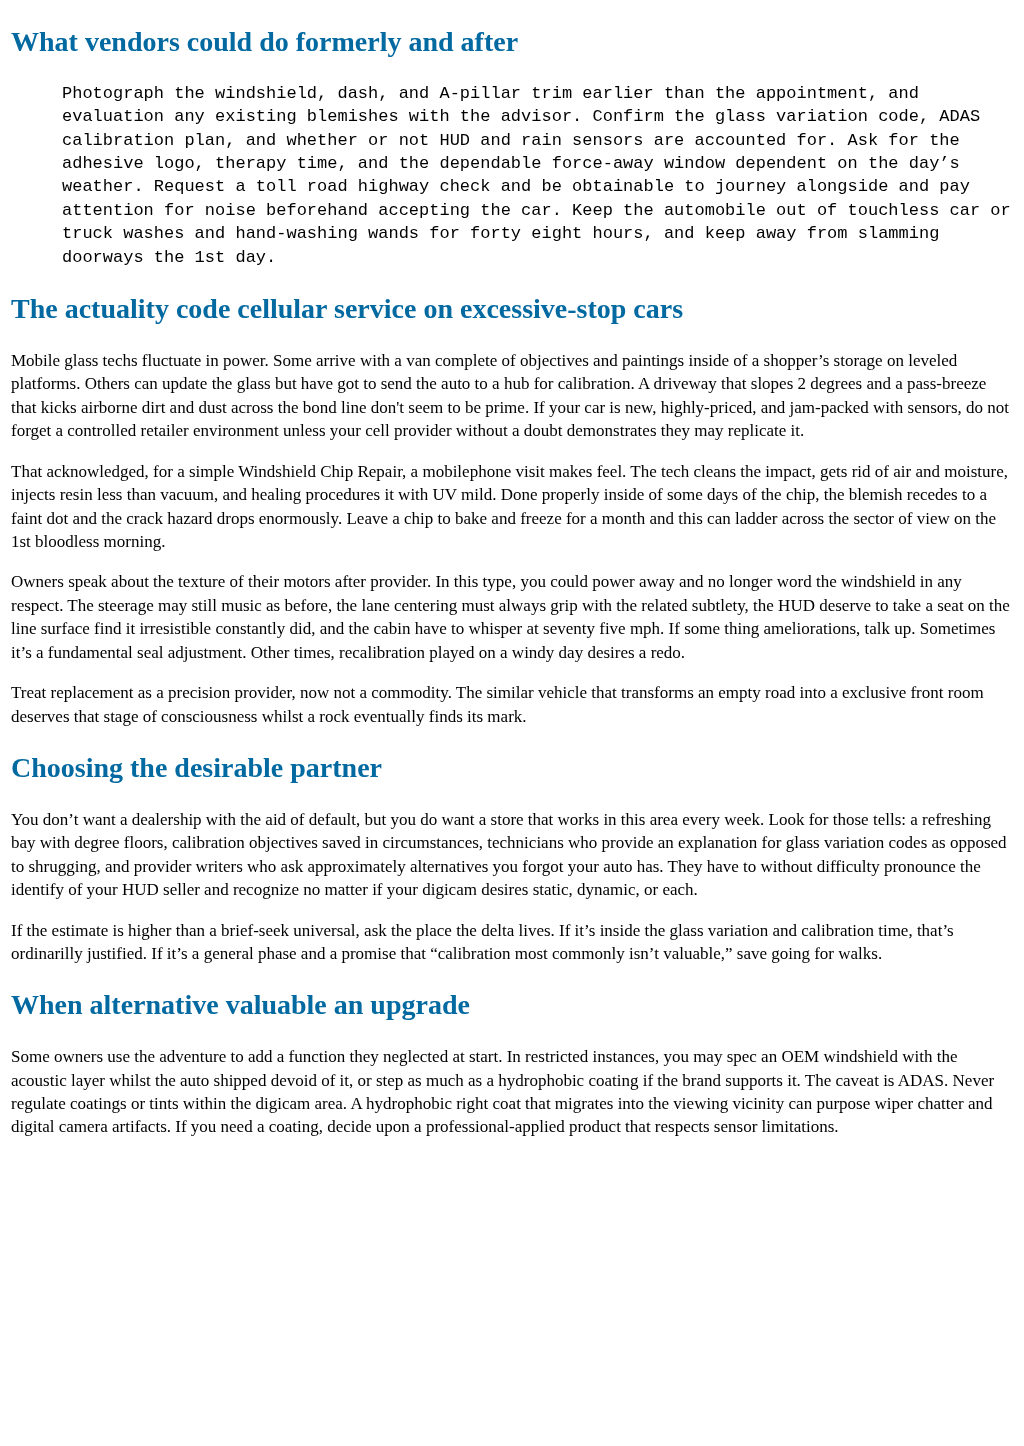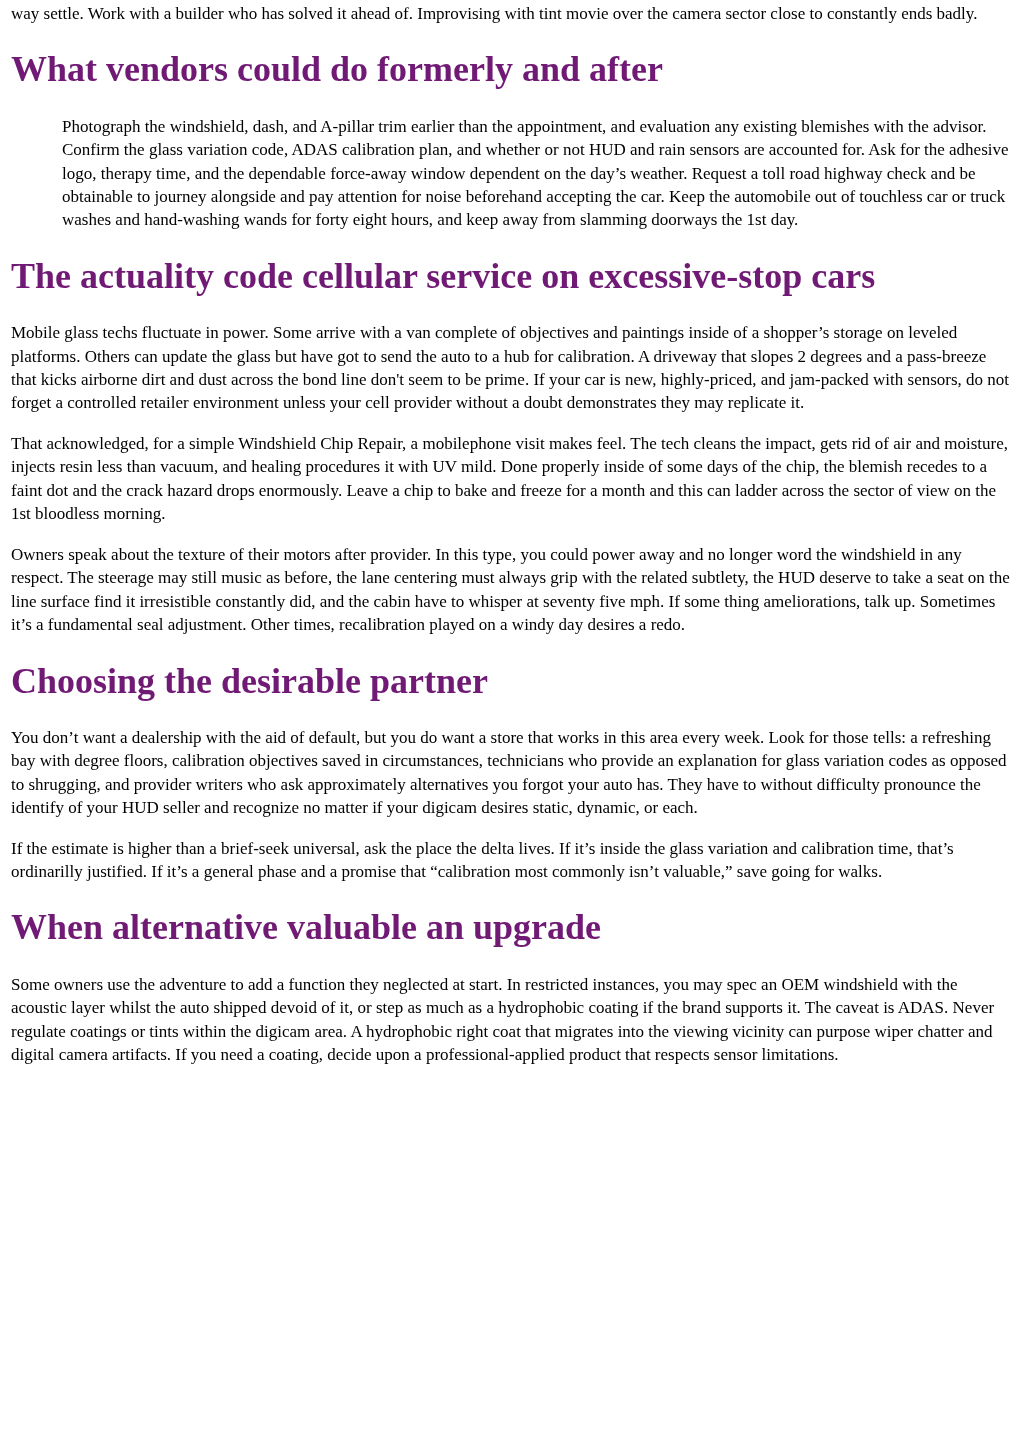--- a/index.html
+++ b/index.html
@@ -10,52 +10,53 @@
     padding: 2px 11px 40px 11px;
     font-family: "Liberation Serif", "DejaVu Serif", serif;
     font-size: 17px;
     line-height: 1.38;
     color: #000000;
     background: #ffffff;
   }
   .doc p { margin: 17px 0; }
   .doc p.intro { margin-top: 0; }
   .doc h2 {
-    font-size: 36px;
+    font-size: 28px;
     line-height: 1.2;
     font-weight: bold;
     margin: 23px 0;
     font-family: inherit;
-    color: #701a75;
+    color: #0369a1;
   }
   .doc blockquote {
     margin: 17px 0 17px 51px;
     padding: 0;
+    font-family: Liberation Mono, monospace;
   }
 </style>
 </head>
 <body>
 
 <article class="doc">
 
-  <p class="intro">way settle. Work with a builder who has solved it ahead of. Improvising with tint movie over the camera sector close to constantly ends badly.</p>
 
   <section>
     <h2>What vendors could do formerly and after</h2>
     <blockquote>Photograph the windshield, dash, and A-pillar trim earlier than the appointment, and evaluation any existing blemishes with the advisor. Confirm the glass variation code, ADAS calibration plan, and whether or not HUD and rain sensors are accounted for. Ask for the adhesive logo, therapy time, and the dependable force-away window dependent on the day’s weather. Request a toll road highway check and be obtainable to journey alongside and pay attention for noise beforehand accepting the car. Keep the automobile out of touchless car or truck washes and hand-washing wands for forty eight hours, and keep away from slamming doorways the 1st day.</blockquote>
   </section>
 
   <section>
     <h2>The actuality code cellular service on excessive-stop cars</h2>
     <p>Mobile glass techs fluctuate in power. Some arrive with a van complete of objectives and paintings inside of a shopper’s storage on leveled platforms. Others can update the glass but have got to send the auto to a hub for calibration. A driveway that slopes 2 degrees and a pass-breeze that kicks airborne dirt and dust across the bond line don't seem to be prime. If your car is new, highly-priced, and jam-packed with sensors, do not forget a controlled retailer environment unless your cell provider without a doubt demonstrates they may replicate it.</p>
     <p>That acknowledged, for a simple Windshield Chip Repair, a mobilephone visit makes feel. The tech cleans the impact, gets rid of air and moisture, injects resin less than vacuum, and healing procedures it with UV mild. Done properly inside of some days of the chip, the blemish recedes to a faint dot and the crack hazard drops enormously. Leave a chip to bake and freeze for a month and this can ladder across the sector of view on the 1st bloodless morning.</p>
   </section>
 
   <section>
     <p>Owners speak about the texture of their motors after provider. In this type, you could power away and no longer word the windshield in any respect. The steerage may still music as before, the lane centering must always grip with the related subtlety, the HUD deserve to take a seat on the line surface find it irresistible constantly did, and the cabin have to whisper at seventy five mph. If some thing ameliorations, talk up. Sometimes it’s a fundamental seal adjustment. Other times, recalibration played on a windy day desires a redo.</p>
+    <p>Treat replacement as a precision provider, now not a commodity. The similar vehicle that transforms an empty road into a exclusive front room deserves that stage of consciousness whilst a rock eventually finds its mark.</p>
   </section>
 
   <section>
     <h2>Choosing the desirable partner</h2>
     <p>You don’t want a dealership with the aid of default, but you do want a store that works in this area every week. Look for those tells: a refreshing bay with degree floors, calibration objectives saved in circumstances, technicians who provide an explanation for glass variation codes as opposed to shrugging, and provider writers who ask approximately alternatives you forgot your auto has. They have to without difficulty pronounce the identify of your HUD seller and recognize no matter if your digicam desires static, dynamic, or each.</p>
     <p>If the estimate is higher than a brief-seek universal, ask the place the delta lives. If it’s inside the glass variation and calibration time, that’s ordinarilly justified. If it’s a general phase and a promise that “calibration most commonly isn’t valuable,” save going for walks.</p>
   </section>
 
   <section>
     <h2>When alternative valuable an upgrade</h2>

